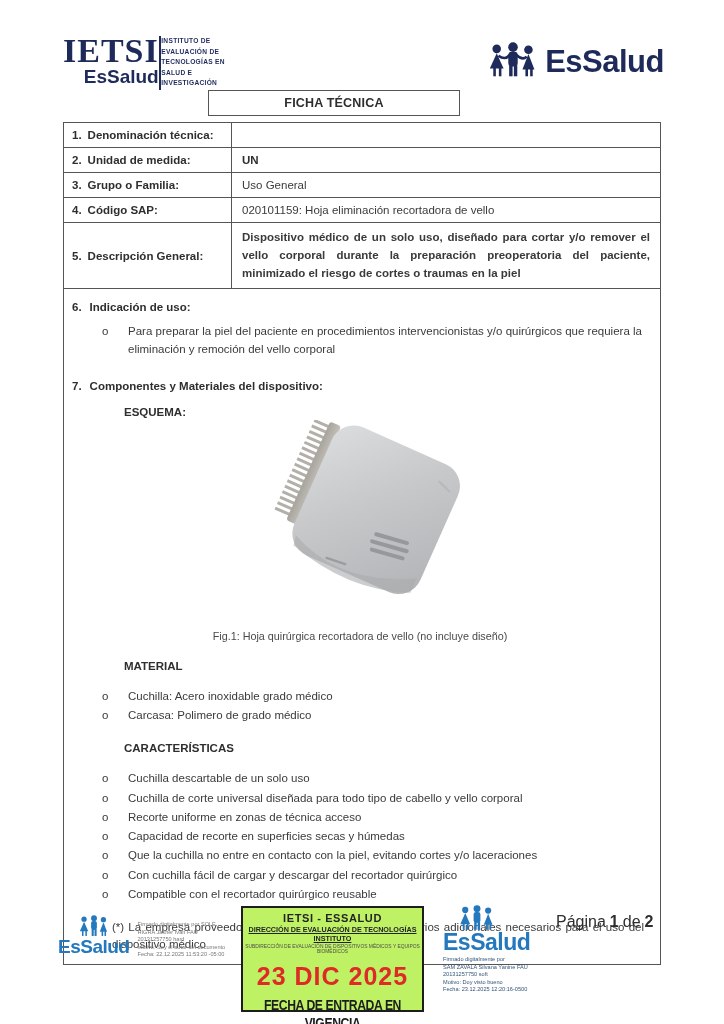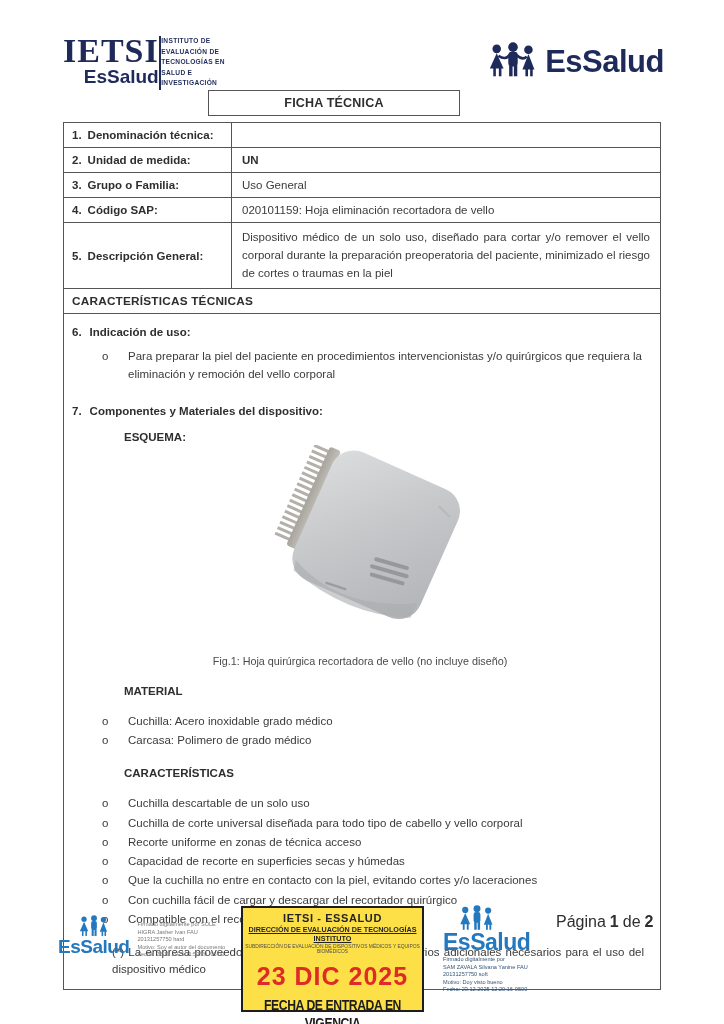--- a/index.html
+++ b/index.html
@@ -29,21 +29,21 @@
     font-weight: bold; font-size: 12.5px; color:#2e2e2e; letter-spacing: .2px;
   }
 
   
   .doc-table { position: absolute; top: 122px; left: 63px; width: 598px; border: 1.3px solid #555; font-size: 11.5px; }
   .t-row { display: flex; border-bottom: 1px solid #555; }
   .t-row:last-child { border-bottom: none; }
   .t-label { width: 168px; border-right: 1px solid #555; padding: 6px 6px 6px 8px; font-weight: bold; color:#2e2e2e; display:flex; gap:6px; align-items:flex-start; }
   .t-value { flex: 1; padding: 6px 10px; color:#3a3a3a; }
   .t-value.bold { font-weight: bold; color:#2e2e2e; }
-  .t-value.justify { text-align: justify; line-height: 1.55; }
+  .t-value.justify { text-align: justify; line-height: 1.55; font-weight: bold; }
   .t-label .lblnum { flex: none; }
   .section-bar { padding: 5px 8px; font-weight: bold; color:#2e2e2e; border-bottom: 1px solid #555; font-size: 11.8px; letter-spacing:.2px; }
 
   .big-cell { padding: 8px 12px 10px 8px; }
   .sec-heading { display:flex; gap:8px; font-weight:bold; color:#2e2e2e; margin-top: 4px; }
   .bullet-row { display: flex; margin-left: 24px; margin-top: 2px; line-height: 1.5; }
   .bullet-marker { width: 32px; flex: none; text-align:left; padding-left: 6px; }
   .bullet-text { flex: 1; padding-right: 6px; text-align: justify; }
   .sub-heading { font-weight: bold; color:#2e2e2e; margin-left: 24px; padding-left: 28px; }
   .gap-s { height: 8px; } .gap-m { height: 14px; } .gap-l { height: 18px; }
@@ -54,21 +54,21 @@
   .footnote { margin-left: 40px; margin-top: 16px; text-align: justify; line-height: 1.5; padding-right: 4px; }
 
   
   .footer-left { position: absolute; top: 915px; left: 58px; display: flex; gap: 8px; align-items: flex-start; }
   .logo-small { color: #2478bd; text-align: center; }
   .logo-small svg { width: 34px; height: 22px; display:block; margin: 0 auto; }
   .logo-small .logo-word { font-size: 19px; font-weight: bold; letter-spacing: -0.5px; line-height: 1; }
   .sig-text { font-size: 5.6px; line-height: 1.35; color: #787878; padding-top: 6px; width: 110px; }
   .sig-text.blue { color: #33557a; padding-top: 2px; }
 
-  .stamp { position: absolute; top: 906px; left: 241px; width: 183px; height: 106px; border: 2px solid #1d1d1d; background:#fde047; text-align: center; padding-top: 4px; }
+  .stamp { position: absolute; top: 906px; left: 241px; width: 183px; height: 106px; border: 2px solid #1d1d1d; background:#bef264; text-align: center; padding-top: 4px; }
   .stamp-l1 { font-weight: bold; font-size: 11px; color:#242424; letter-spacing: .6px; }
   .stamp-l2 { font-weight: bold; font-size: 7.2px; color:#242424; text-decoration: underline; margin-top: 1px; }
   .stamp-l3 { font-size: 4.9px; color:#4c4c4c; margin-top: 1px; }
   .stamp-date { font-weight: bold; font-size: 25px; color:#df2b26; margin-top: 8px; letter-spacing: 1px; transform: scaleY(1.05); }
   .stamp-l4 { font-weight: bold; font-size: 12.2px; color:#1d1d1d; margin-top: 9px; letter-spacing: -0.4px; transform: scaleY(1.25); }
 
   .footer-right { position: absolute; top: 905px; left: 443px; width: 120px; }
   .footer-right .logo-small svg { width: 40px; height: 26px; }
   .footer-right .logo-small .logo-word { font-size: 23px; }
   .page-number { position: absolute; top: 913px; left: 556px; font-size: 16px; color:#2e2e2e; display:flex; gap: 4px; }
@@ -155,21 +155,20 @@
   </div>
 
   <div class="t-row">
     <div class="t-label" style="align-items:center">
       <span class="lblnum">5.</span>
       <span>Descripción General:</span>
     </div>
     <div class="t-value justify">Dispositivo médico de un solo uso, diseñado para cortar y/o remover el vello corporal durante la preparación preoperatoria del paciente, minimizado el riesgo de cortes o traumas en la piel</div>
   </div>
 
-  <div class="section-bar">CARACTERÍSTICAS TÉCNICAS</div>
 
   <div class="big-cell">
 
     <div class="sec-heading">
       <span>6.</span>
       <span>Indicación de uso:</span>
     </div>
     <div class="gap-s"></div>
     <div class="bullet-row">
       <span class="bullet-marker">o</span>

